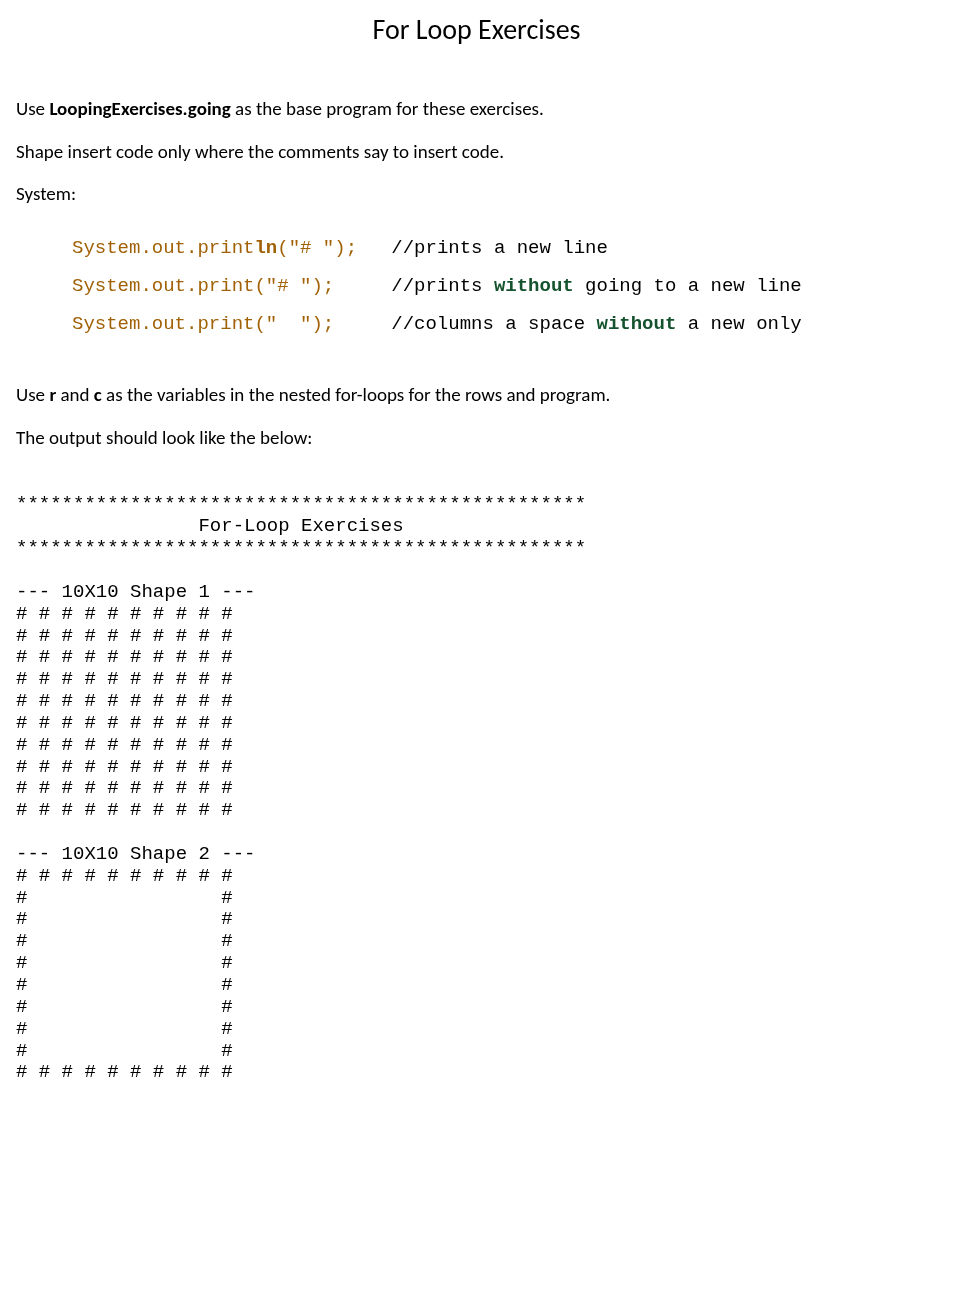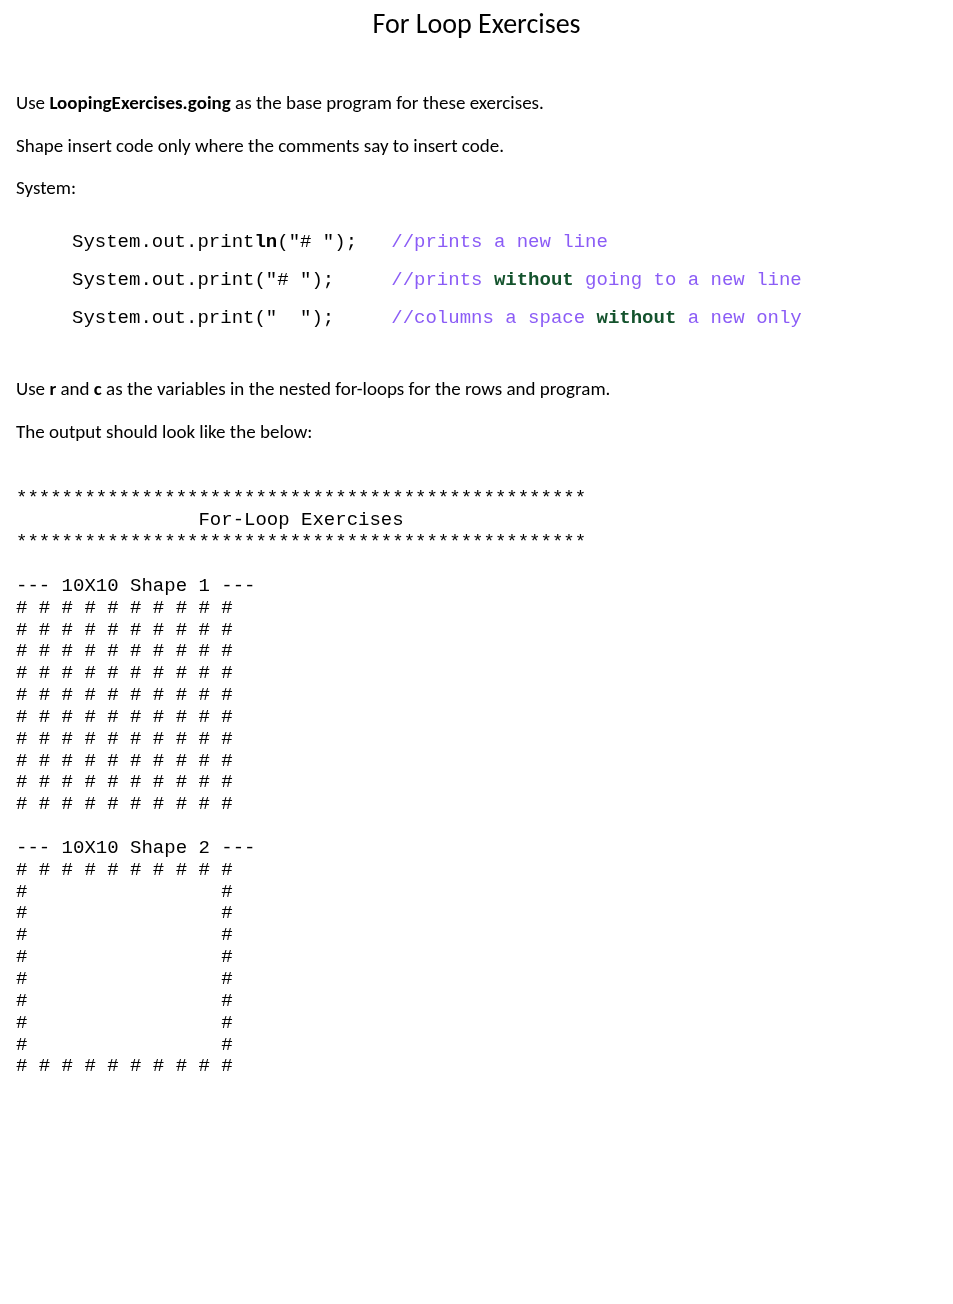--- a/index.html
+++ b/index.html
@@ -8,38 +8,38 @@
       font-family: Calibri, "Segoe UI", Arial, sans-serif;
       font-size: 19px;
       color: #000;
       padding: 0 16px 16px 16px;
       width: 953px;
     }
     .page-title {
       text-align: center;
       font-size: 28px;
       font-weight: 400;
-      margin-top: 6px;
+      margin-top: 12px;
       margin-bottom: 50px;
     }
     .para {
       margin-bottom: 18px;
       line-height: 1.3;
     }
     .bold { font-weight: 700; }
     .code-hints {
       font-family: "Courier New", Courier, monospace;
       font-size: 19px;
       margin: 22px 0 40px 56px;
       line-height: 2.0;
       white-space: pre;
     }
-    .code-seg { color: #000000; }
+    .code-seg { color: #a16207; }
     .code-bold { font-weight: 700; }
-    .code-comment { color: #8b5cf6; }
+    .code-comment { color: #000000; }
     .code-red { color: #14532d; font-weight: 700; }
     .output-block {
       font-family: "Courier New", Courier, monospace;
       font-size: 19px;
       white-space: pre;
       line-height: 1.15;
       margin-top: 44px;
       color: #000;
     }
   </style>

